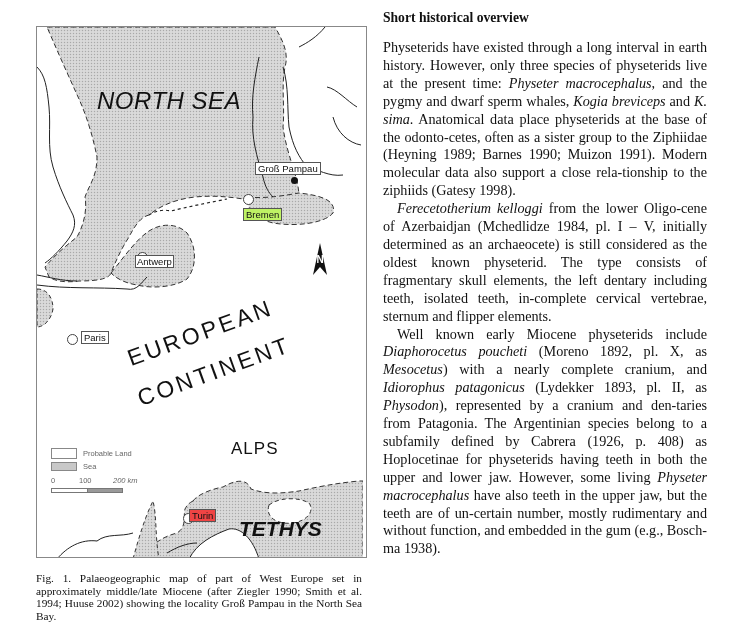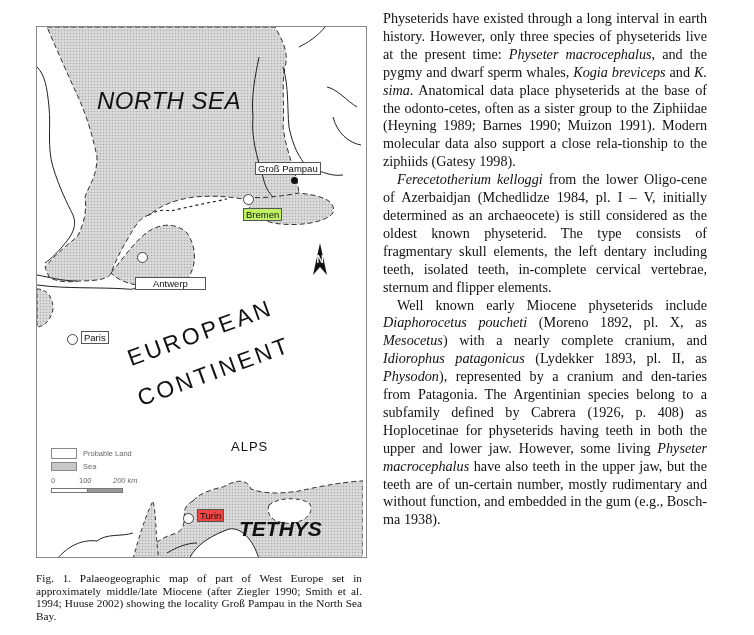--- a/index.html
+++ b/index.html
@@ -61,37 +61,37 @@
     <path d="M232,478 C242,470 262,470 272,476 C278,484 270,494 256,496 C240,498 228,490 232,478 Z" fill="#fff" stroke="#333" stroke-width="1" stroke-dasharray="4,3"></path>
     <path d="M152,532 C160,516 176,508 192,502 C204,500 216,512 222,532 Z" fill="#fff" stroke="#222" stroke-width="1"></path>
 
     <path d="M96,532 C102,510 108,490 116,474 C120,490 118,510 122,532 Z" fill="url(#stipple)" stroke="#333" stroke-width="1" stroke-dasharray="4,3"></path>
     <path d="M20,532 C30,520 44,512 60,514 C70,506 84,510 96,506 M130,526 C140,520 150,516 160,516" fill="none" stroke="#222" stroke-width="1"></path>
   </svg>
 
   <div class="map-label" style="position:absolute; left:60px; top:60px; font-size:24px; font-style:italic; font-weight:500; letter-spacing:0.5px;">NORTH SEA</div>
   <div class="map-label" style="position:absolute; left:96px; top:318px; font-size:23px; letter-spacing:3px; transform:rotate(-20deg); transform-origin:left bottom;">EUROPEAN</div>
   <div class="map-label" style="position:absolute; left:106px; top:358px; font-size:23px; letter-spacing:3px; transform:rotate(-20deg); transform-origin:left bottom;">CONTINENT</div>
-  <div class="map-label" style="position:absolute; left:194px; top:412px; font-size:13px; letter-spacing:1px;">ALPS</div>
+  <div class="map-label" style="position:absolute; left:194px; top:412px; font-size:17px; letter-spacing:1px;">ALPS</div>
   <div class="map-label" style="position:absolute; left:202px; top:490px; font-size:21px; font-style:italic; font-weight:bold;">TETHYS</div>
 
   <div style="position:absolute; left:254px; top:150px; width:7px; height:7px; border-radius:50%; background:#111;"></div>
   <div class="place-box" style="position:absolute; left:218px; top:135px; background:#fff; border:1px solid #555; padding:0 2px;">Groß Pampau</div>
 
   <div style="position:absolute; left:206px; top:167px; width:9px; height:9px; border-radius:50%; border:1px solid #444; background:#fff;"></div>
   <div class="place-box" style="position:absolute; left:206px; top:181px; background:#bef264; border:1px solid #555; padding:0 2px;">Bremen</div>
 
   <div style="position:absolute; left:100px; top:225px; width:9px; height:9px; border-radius:50%; border:1px solid #444; background:#fff;"></div>
-  <div class="place-box" style="position:absolute; left:98px; top:250px; background:#fff; border:1px solid #555; padding:0 17px;">Antwerp</div>
+  <div class="place-box" style="position:absolute; left:98px; top:228px; background:#fff; border:1px solid #555; padding:0 1px;">Antwerp</div>
 
   <div style="position:absolute; left:30px; top:307px; width:9px; height:9px; border-radius:50%; border:1px solid #444; background:#fff;"></div>
   <div class="place-box" style="position:absolute; left:44px; top:304px; background:#fff; border:1px solid #555; padding:0 2px;">Paris</div>
 
   <div style="position:absolute; left:146px; top:486px; width:9px; height:9px; border-radius:50%; border:1px solid #444; background:#fff;"></div>
-  <div class="place-box" style="position:absolute; left:160px; top:482px; background:#ef4444; border:1px solid #555; padding:0 2px;">Turin</div>
+  <div class="place-box" style="position:absolute; left:152px; top:482px; background:#ef4444; border:1px solid #555; padding:0 2px;">Turin</div>
 
   <div style="position:absolute; left:276px; top:216px; width:14px; height:32px;">
     <svg width="14" height="32" viewBox="0 0 14 32">
       <path d="M7,0 L14,32 L7,24 L0,32 Z" fill="#111"></path>
       <text x="7" y="20" text-anchor="middle" font-size="10" font-family="Liberation Sans, sans-serif" fill="#fff" font-weight="bold">N</text>
     </svg>
   </div>
 
   <div style="position:absolute; left:14px; top:420px; width:140px; font-family:'Liberation Sans',sans-serif; font-size:7.5px; color:#666;">
     <div style="display:flex; align-items:center; height:12px;">
@@ -112,16 +112,17 @@
       <span style="flex:1; background:#999;"></span>
     </div>
   </div>
 </div>
 
 <div class="caption">
   <p>Fig. 1. Palaeogeographic map of part of West Europe set in approximately middle/late Miocene (after Ziegler 1990; Smith et al. 1994; Huuse 2002) showing the locality Groß Pampau in the North Sea Bay.</p>
 </div>
 
 <div class="right-col">
+  <h2 class="section-title">Short historical overview</h2>
   <p class="body-text"><span>Physeterids have existed through a long interval in earth history. However, only three species of physeterids live at the present time: </span><i>Physeter macrocephalus</i><span>, and the pygmy and dwarf sperm whales, </span><i>Kogia breviceps</i><span> and </span><i>K. sima</i><span>. Anatomical data place physeterids at the base of the odonto-cetes, often as a sister group to the Ziphiidae (Heyning 1989; Barnes 1990; Muizon 1991). Modern molecular data also support a close rela-tionship to the ziphiids (Gatesy 1998).</span></p>
   <p class="body-text indent"><i>Ferecetotherium kelloggi</i><span> from the lower Oligo-cene of Azerbaidjan (Mchedlidze 1984, pl. I – V, initially determined as an archaeocete) is still considered as the oldest known physeterid. The type consists of fragmentary skull elements, the left dentary including teeth, isolated teeth, in-complete cervical vertebrae, sternum and flipper elements.</span></p>
   <p class="body-text indent"><span>Well known early Miocene physeterids include </span><i>Diaphorocetus poucheti</i><span> (Moreno 1892, pl. X, as </span><i>Mesocetus</i><span>) with a nearly complete cranium, and </span><i>Idiorophus patagonicus</i><span> (Lydekker 1893, pl. II, as </span><i>Physodon</i><span>), represented by a cranium and den-taries from Patagonia. The Argentinian species belong to a subfamily defined by Cabrera (1926, p. 408) as Hoplocetinae for physeterids having teeth in both the upper and lower jaw. However, some living </span><i>Physeter macrocephalus</i><span> have also teeth in the upper jaw, but the teeth are of un-certain number, mostly rudimentary and without function, and embedded in the gum (e.g., Bosch-ma 1938).</span></p>
 </div>
 
 </body></html>

